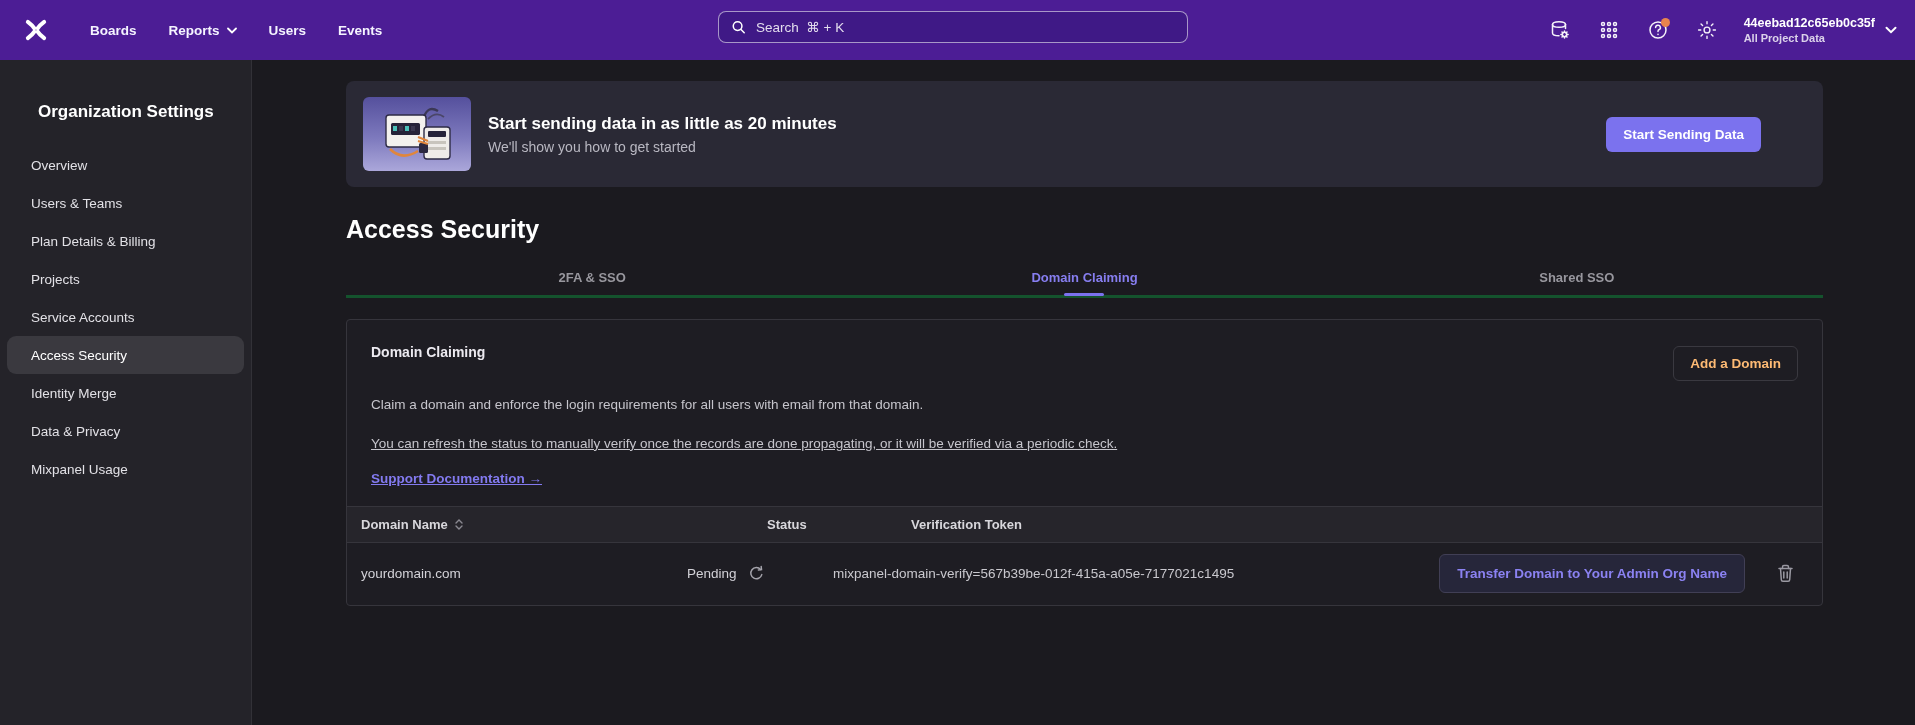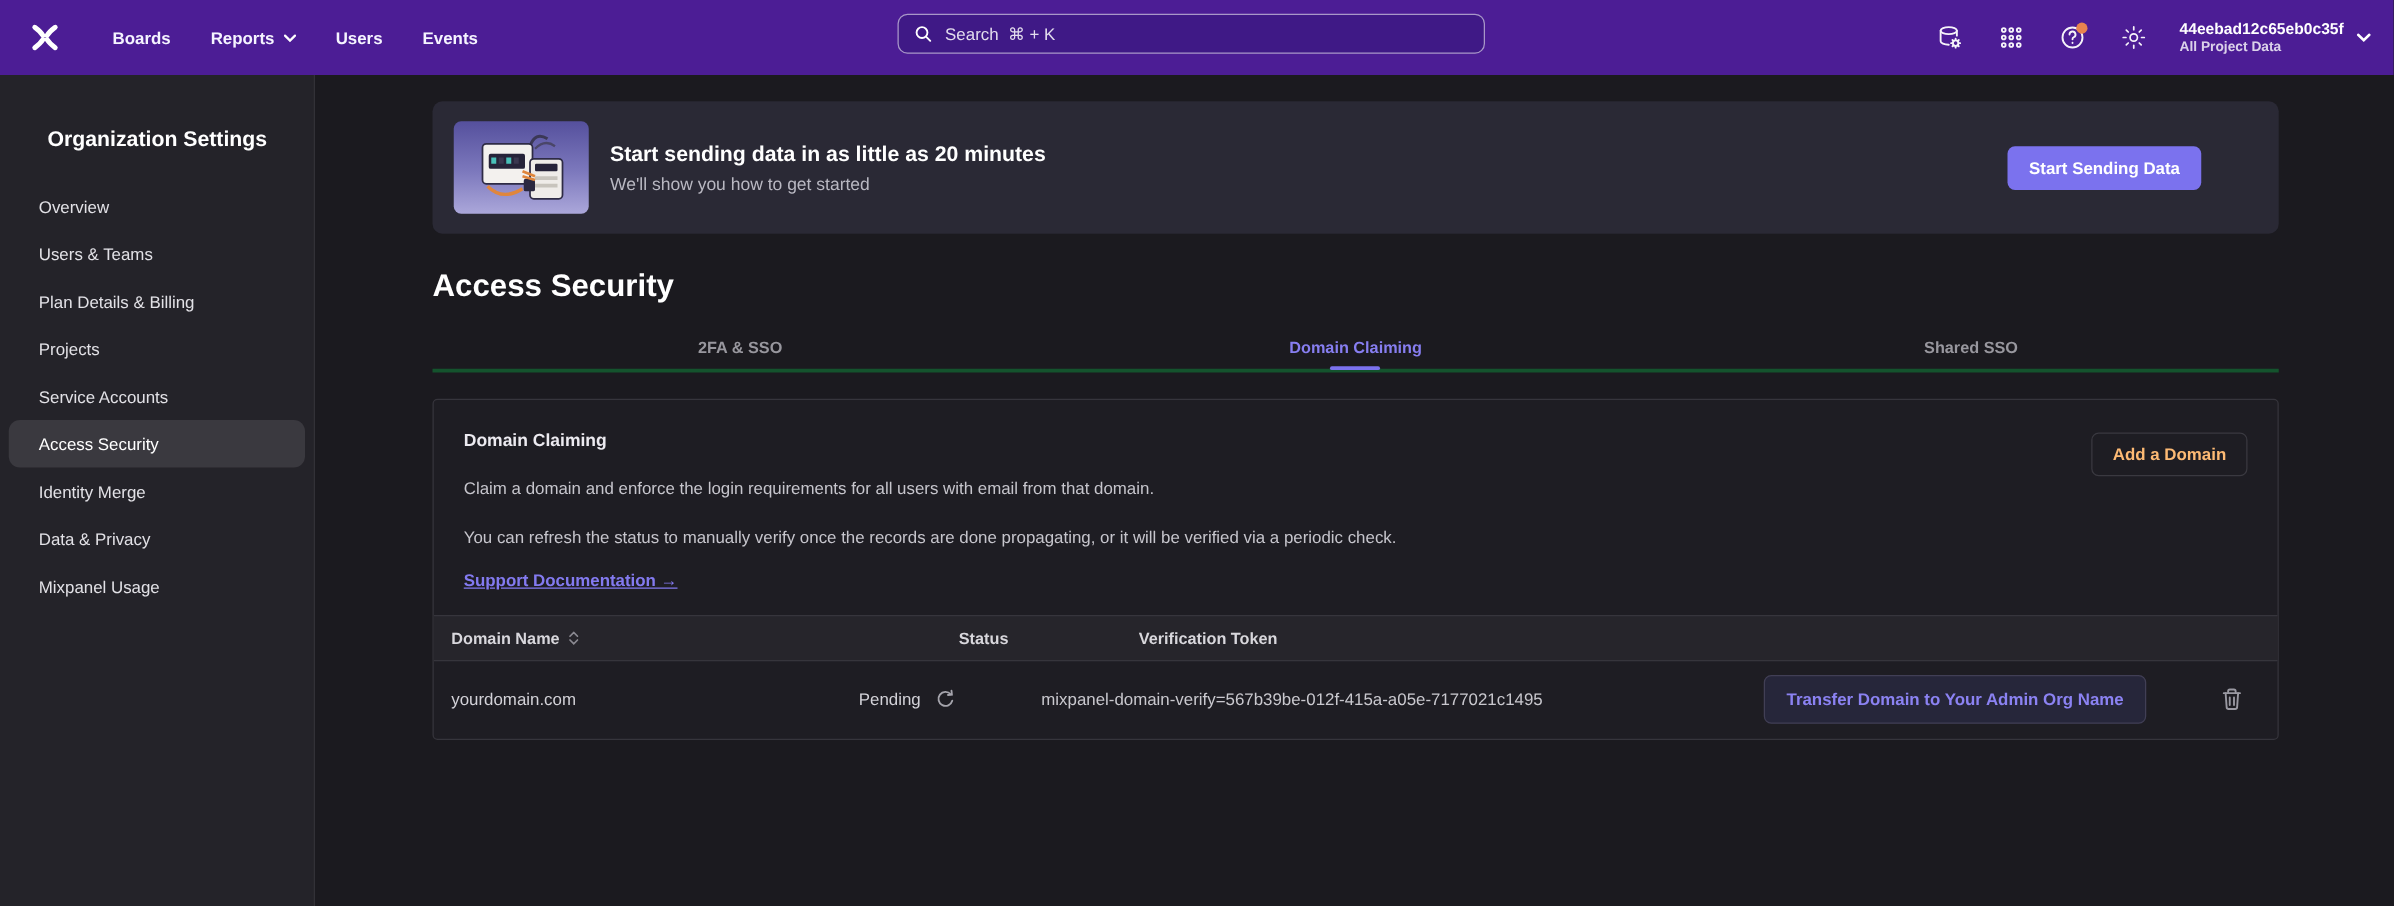--- a/index.html
+++ b/index.html
@@ -89,40 +89,40 @@
   .card-head{ display:flex; justify-content:space-between; align-items:flex-start;
     padding:24px 24px 0 24px; }
   .card-title{ font-size:14px; font-weight:700; color:#eceaf0; }
   .add-btn{
     background:transparent; border:1px solid #3a3940; color:#fdba74; border-radius:6px;
     font-family:inherit; font-size:13.5px; font-weight:600; padding:9px 16px; cursor:default;
     margin-top:2px;
   }
   .card-body{ padding:0 24px; }
   .card-body p{ font-size:13.5px; line-height:1.55; color:#c6c5cc; max-width:1065px; }
-  .p1{ } .p2{ margin-top:18px; } .p3{ margin-top:18px; }
+  .p1{ margin-top:14px; } .p2{ margin-top:18px; } .p3{ margin-top:18px;text-decoration:underline; }
   .doc-link{
     display:inline-block; margin:16px 0 20px; color:#837af0; font-size:13.5px;
     font-weight:600; text-decoration:underline; cursor:pointer;
   }
   .tbl-head{
     display:grid; grid-template-columns:340px 140px 1fr 400px; align-items:center;
     height:37px; background:#26252b; border-top:1px solid #36353c; border-bottom:1px solid #36353c;
     font-size:13px; font-weight:600; color:#d8d7dc;
   }
   .th1{ padding-left:14px; display:flex; align-items:center; gap:7px; cursor:pointer; }
   .th2{ padding-left:80px; } .th3{ padding-left:84px; }
   .tbl-row{
     display:grid; grid-template-columns:340px 140px 1fr 400px; align-items:center;
     height:62px; font-size:13.5px; color:#d3d2d8;
   }
   .td1{ padding-left:14px; }
   .td2{ display:flex; align-items:center; gap:11px; }
   .td3{ padding-left:6px; color:#c9c8ce; }
-  .td4{ display:flex; align-items:center; justify-content:flex-end; gap:60px; padding-right:28px; }
+  .td4{ display:flex; align-items:center; justify-content:flex-end; gap:32px; padding-right:28px; }
   .transfer-btn{
     background:#26263a; border:1px solid #413f55; color:#8b82f2; border-radius:6px;
     font-family:inherit; font-size:13.5px; font-weight:700; padding:11px 17px; cursor:pointer;
     white-space:nowrap;
   }
   .icon-btn{ background:none; border:none; cursor:pointer; display:flex; align-items:center; }
   .sort-glyph{ display:flex; flex-direction:column; gap:1px; }
 </style>
 </head>
 <body>

